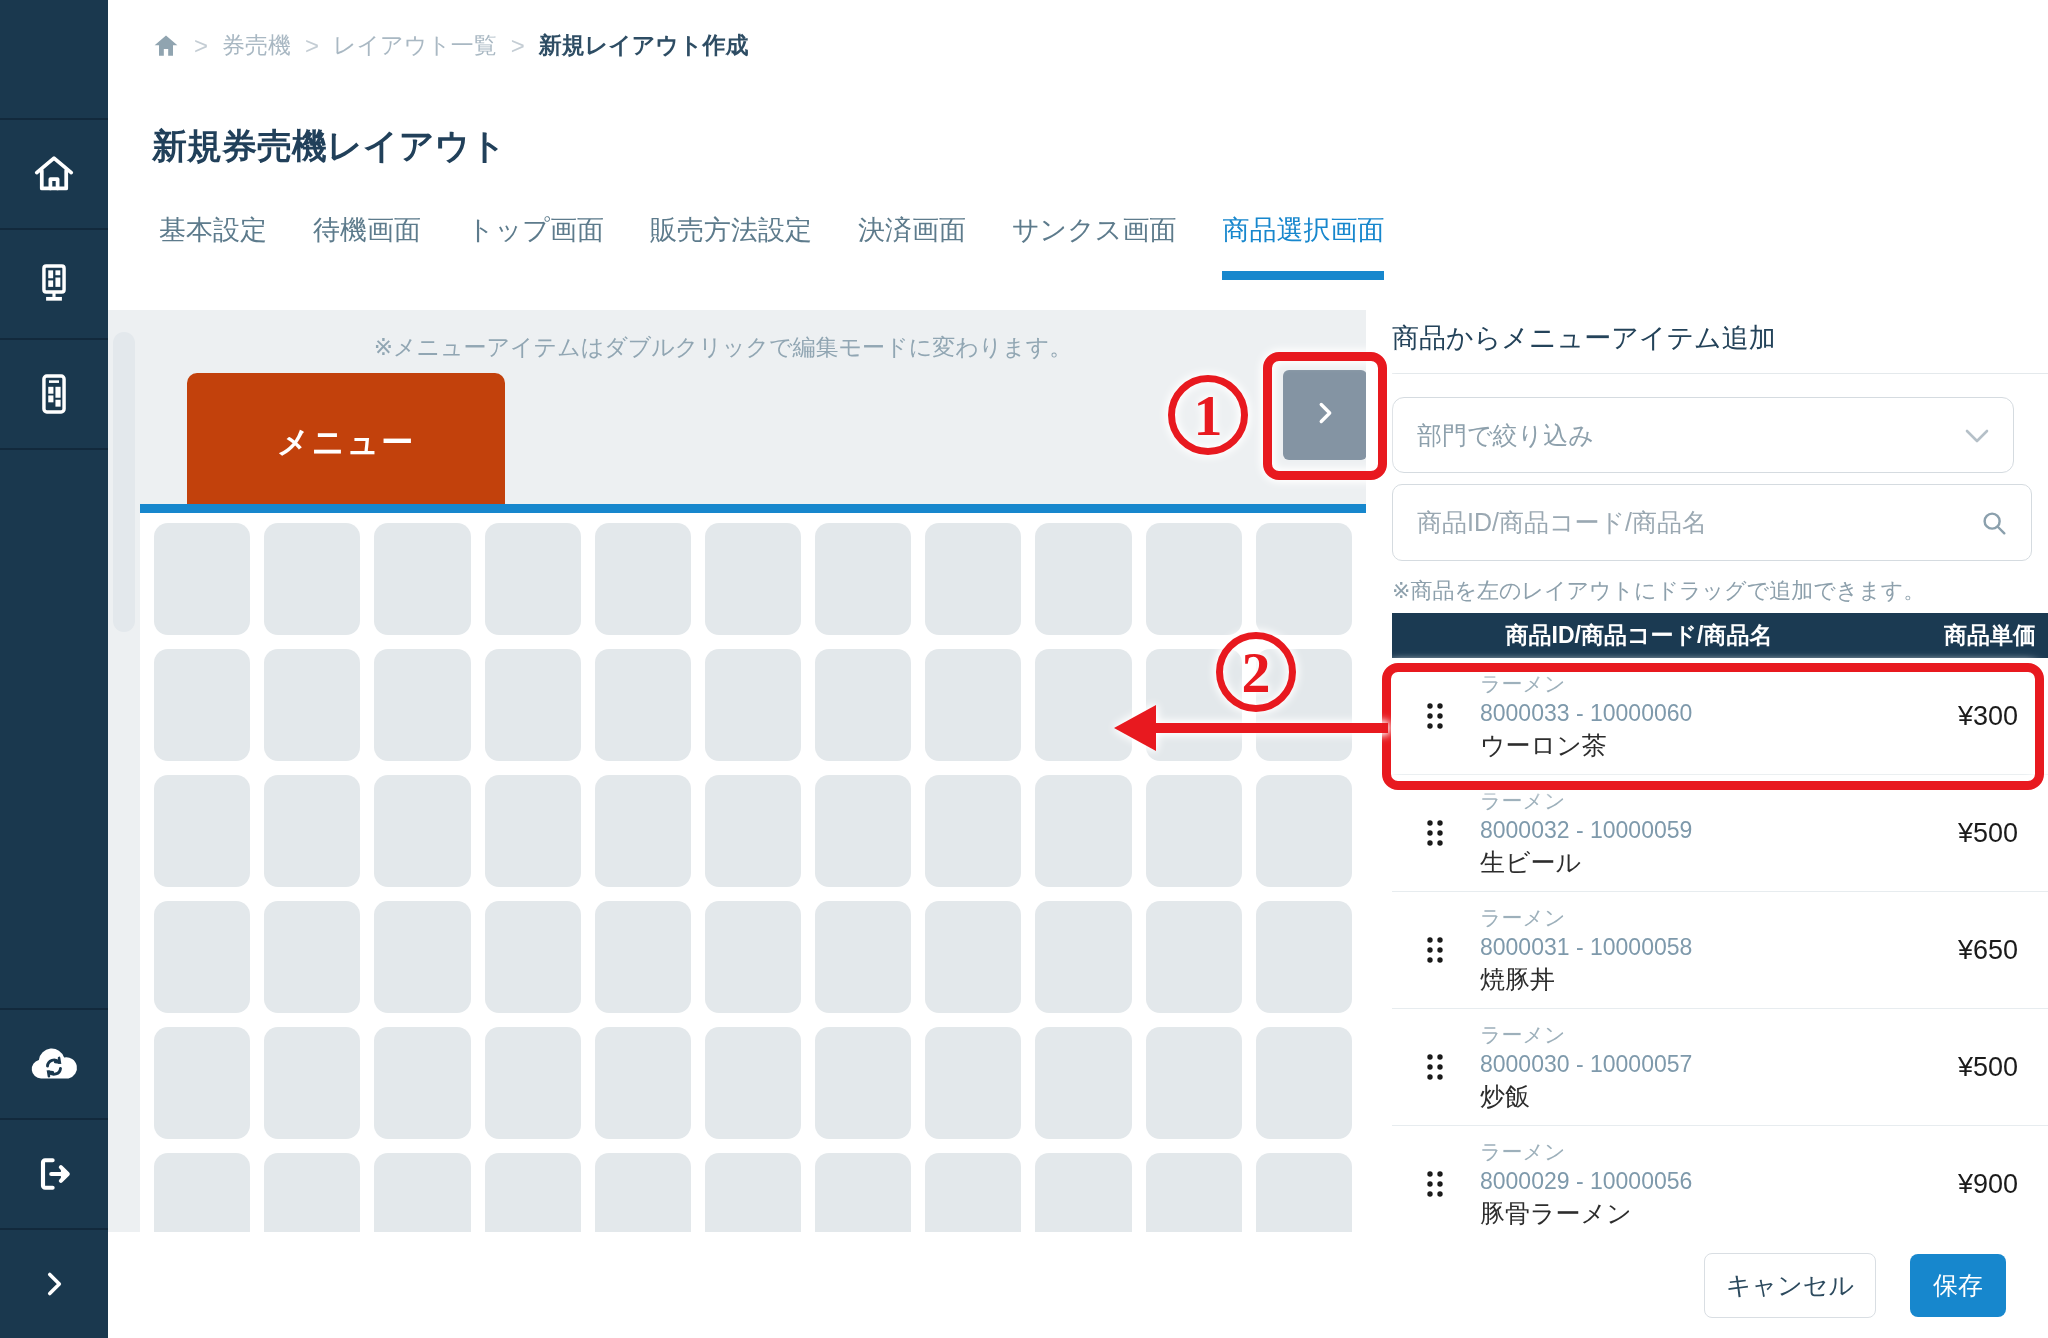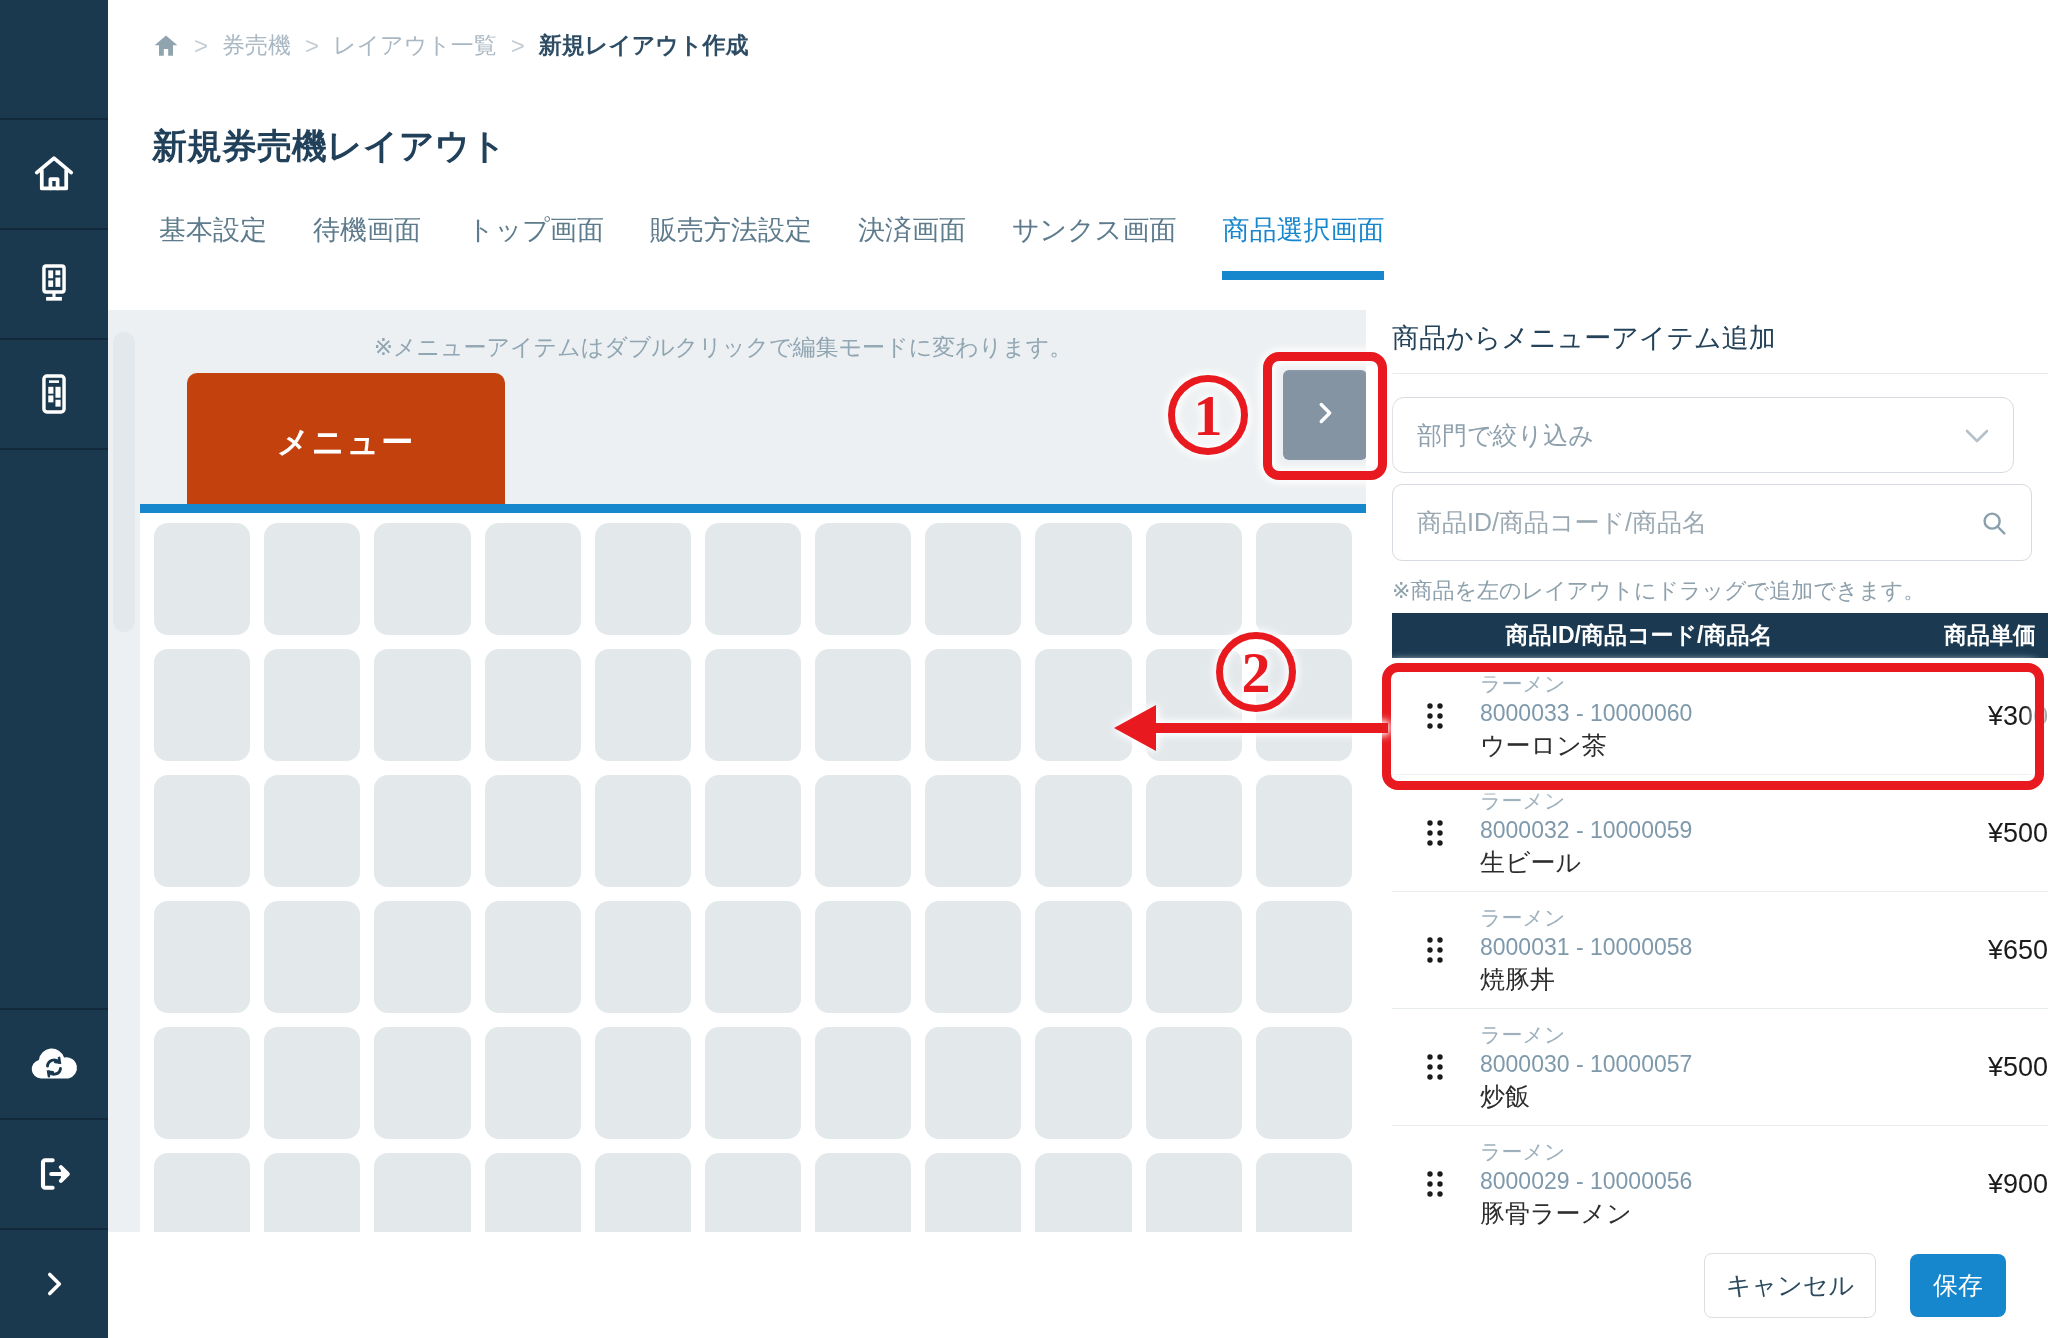--- a/index.html
+++ b/index.html
@@ -56,21 +56,21 @@
   .ptable{position:absolute;left:26px;top:303px;width:656px;}
   .ptable-head{height:45px;background:#1b3a52;display:flex;align-items:center;color:#fff;font-size:23px;font-weight:700;}
   .th-name{flex:1;text-align:center;padding-left:40px;}
   .th-price{width:190px;text-align:right;padding-right:12px;}
   .prow{display:flex;align-items:center;height:116px;border-bottom:1px solid #e7ecef;background:#fff;cursor:grab;}
   .drag{width:30px;margin-left:32px;display:flex;align-items:center;}
   .pcol{display:flex;flex-direction:column;margin-left:26px;line-height:1.32;}
   .pcat{font-size:21px;color:#9db0bb;}
   .pcode{font-size:23px;color:#7e99ab;}
   .pname{font-size:25px;color:#2d2d2d;}
-  .pprice{margin-left:auto;font-size:27px;color:#1b1b1b;}
+  .pprice{margin-left:auto;padding-right:30px;font-size:27px;color:#1b1b1b;}
   
   .footer{position:absolute;left:108px;top:1232px;width:1940px;height:106px;background:#ffffff;display:flex;align-items:center;justify-content:flex-end;}
   .btn-cancel{width:170px;height:63px;margin-right:34px;background:#fff;border:1px solid #d9dee3;border-radius:8px;
     display:flex;align-items:center;justify-content:center;font-size:25px;color:#2c4a5e;cursor:pointer;}
   .btn-save{width:96px;height:63px;margin-right:42px;background:#1787cd;border-radius:8px;
     display:flex;align-items:center;justify-content:center;font-size:25px;color:#fff;cursor:pointer;}
   
   .anno{position:absolute;pointer-events:none;filter:drop-shadow(0 0 5px rgba(255,255,255,.95)) drop-shadow(0 0 3px rgba(255,255,255,.9));}
   .anno-rect{border:9px solid #e8191f;border-radius:16px;box-sizing:border-box;}
   .anno-rect1{left:1263px;top:352px;width:124px;height:128px;}

